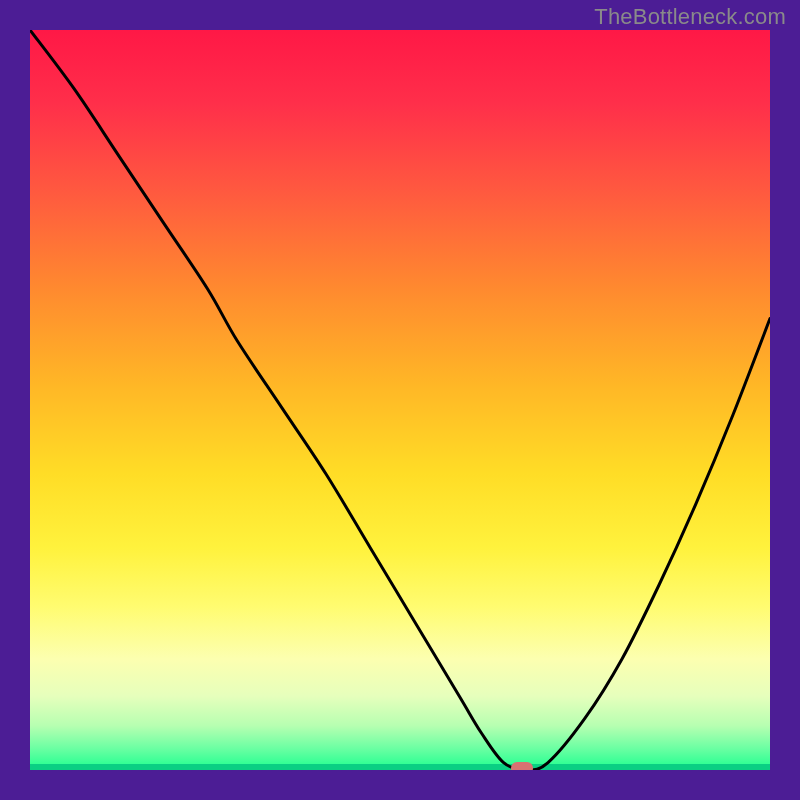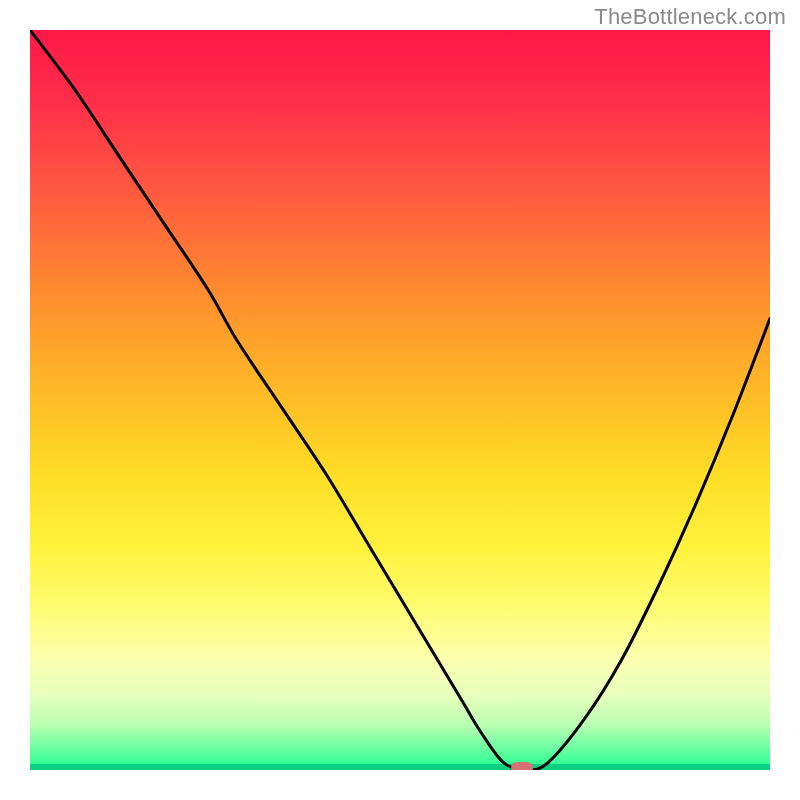--- a/index.html
+++ b/index.html
@@ -8,21 +8,21 @@
     width: 800px;
     height: 800px;
     background: #000;
     overflow: hidden;
     font-family: Arial, Helvetica, sans-serif;
   }
   .frame {
     position: relative;
     width: 800px;
     height: 800px;
-    background: #ffffff;
+    background: #4c1d95;
   }
   .watermark {
     position: absolute;
     top: 4px;
     right: 14px;
     color: #8a8a8a;
     font-size: 22px;
     font-weight: 500;
     letter-spacing: 0.2px;
     z-index: 30;

